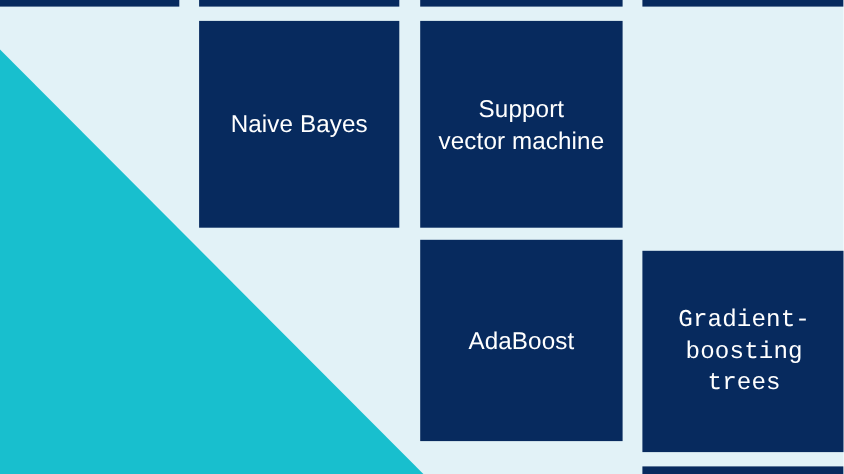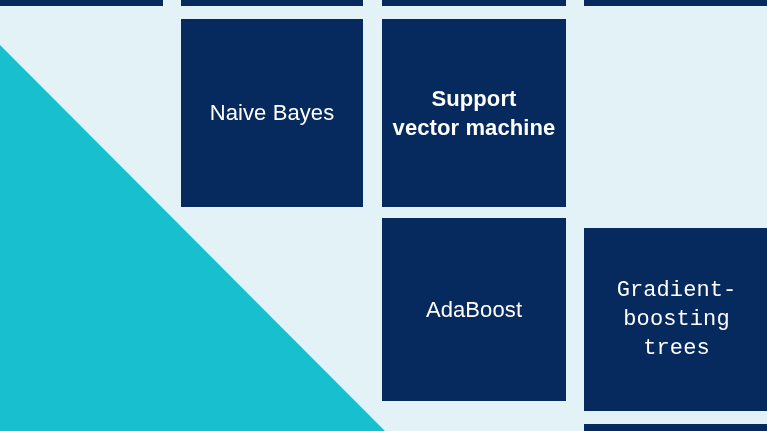--- a/index.html
+++ b/index.html
@@ -63,21 +63,21 @@
   <div class="tile partial-top" style="left:0px; top:-60px; width:163px; height:66px;"></div>
 
   <div class="tile partial-top" style="left:181px; top:-60px; width:182px; height:66px;"></div>
 
   <div class="tile partial-top" style="left:382px; top:-60px; width:184px; height:66px;"></div>
 
   <div class="tile partial-top" style="left:584px; top:-60px; width:183px; height:66px;"></div>
 
   <div class="tile" style="left:181px; top:19px; width:182px; height:188px;">Naive Bayes</div>
 
-  <div class="tile" style="left:382px; top:19px; width:184px; height:188px;font-weight:bold;">Support
+  <div class="tile" style="left:382px; top:19px; width:184px; height:188px;">Support
 vector machine</div>
 
 
   <div class="tile" style="left:382px; top:218px; width:184px; height:183px;">AdaBoost</div>
 
   <div class="tile" style="left:584px; top:228px; width:185px; height:183px;font-family:Liberation Mono, monospace;">Gradient-
 boosting trees</div>
 
   <div class="tile partial-bottom" style="left:584px; top:424px; width:183px; height:60px;"></div>
 

